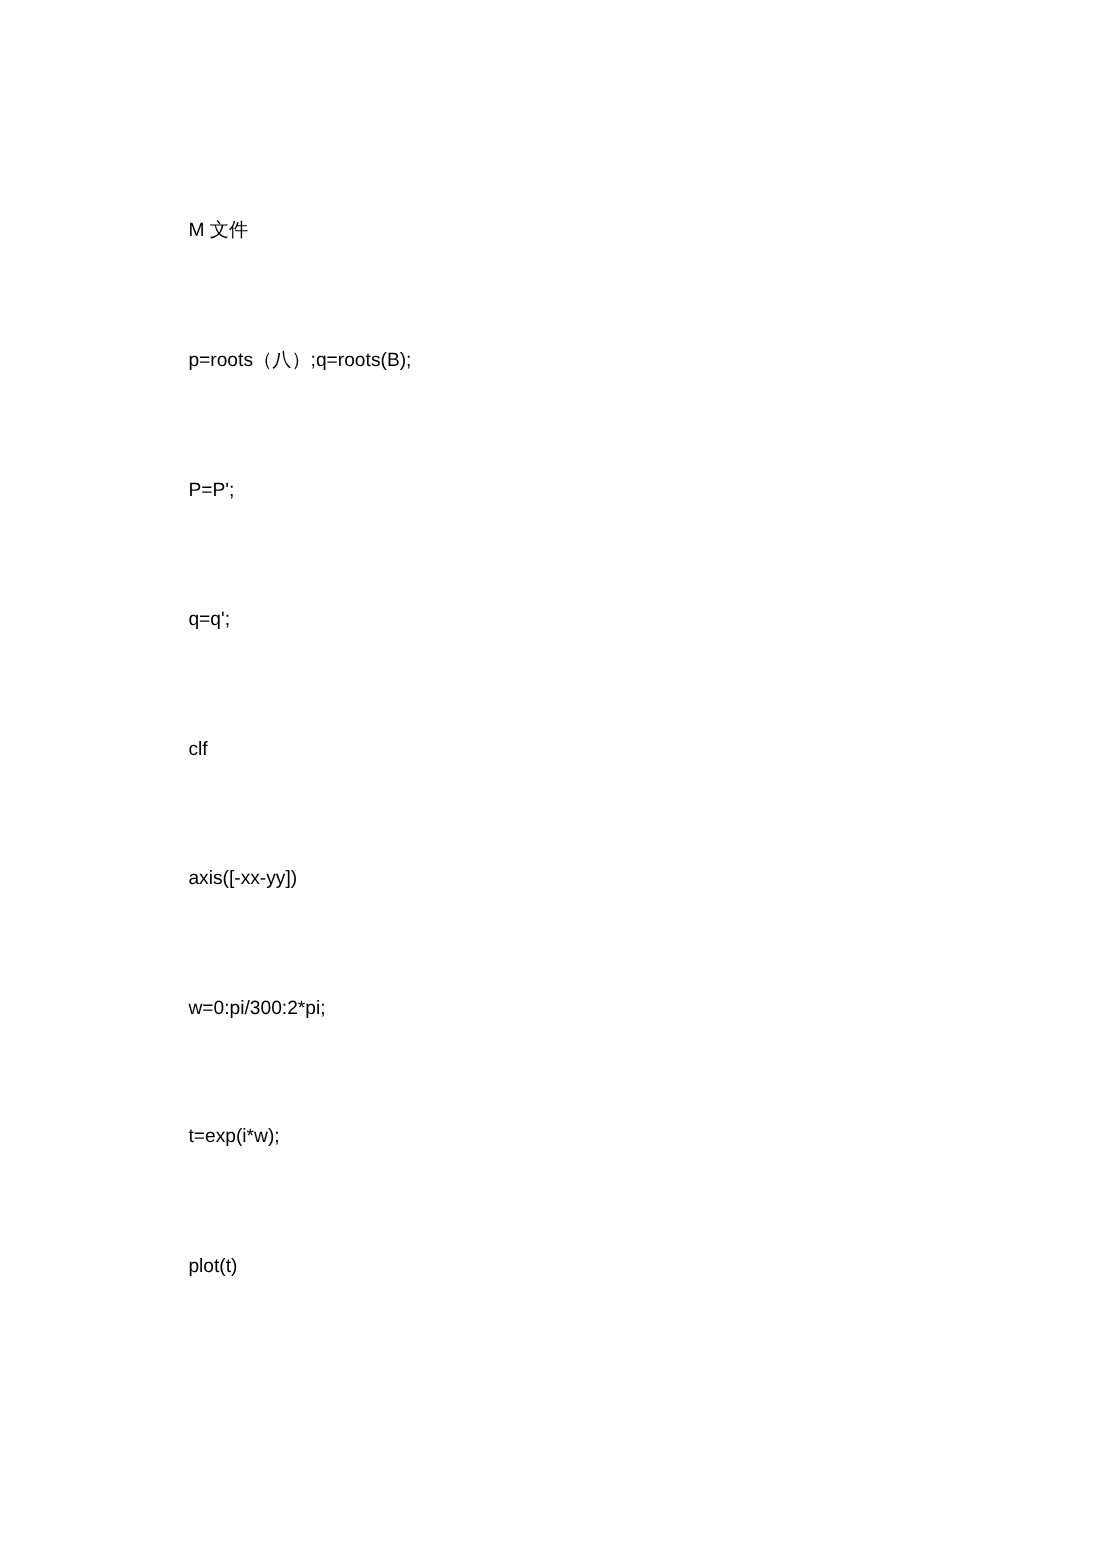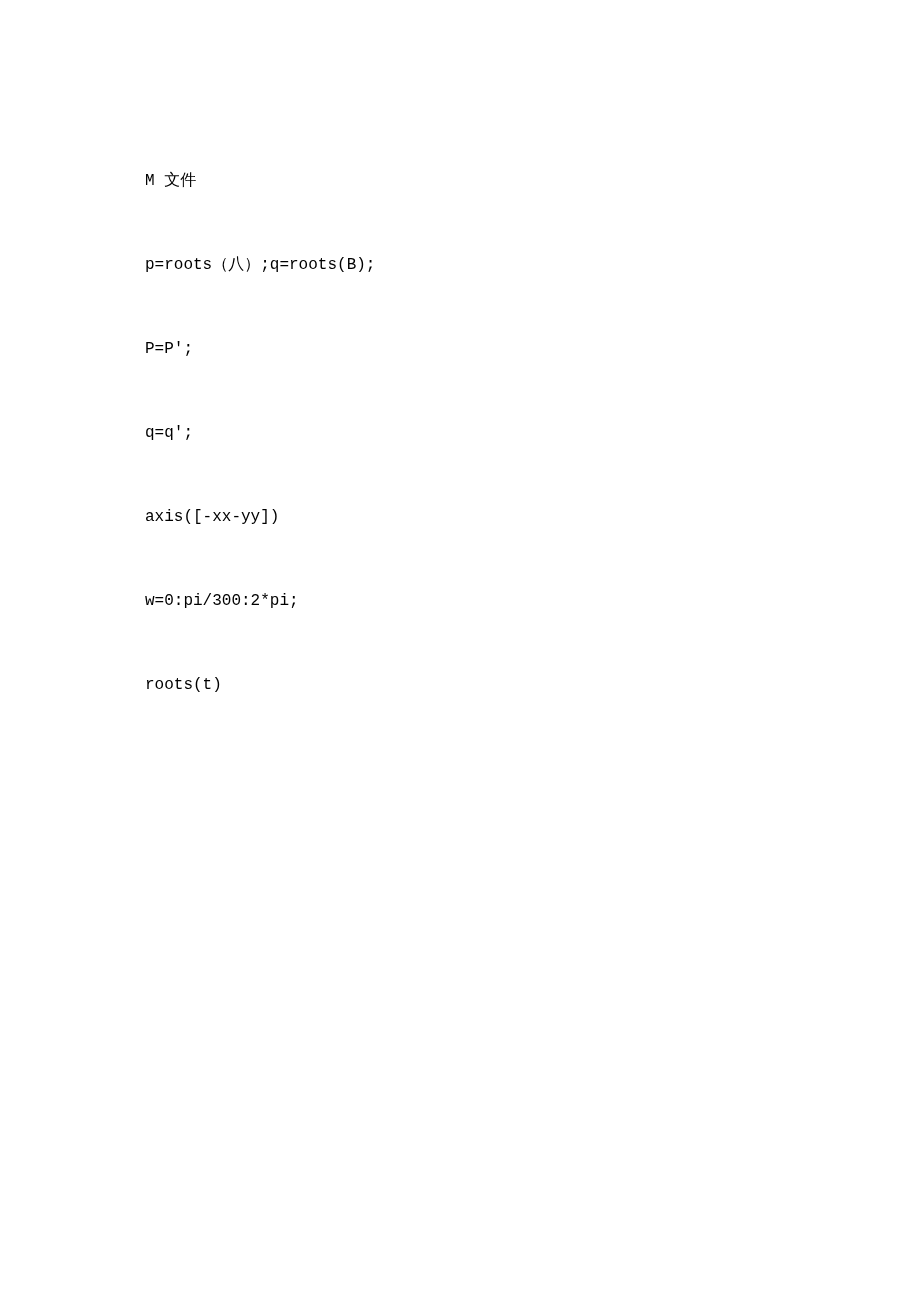--- a/index.html
+++ b/index.html
@@ -16,38 +16,39 @@
     min-height: 1301px;
     padding: 110px 0 0 145px;
     box-sizing: border-box;
   }
   .code-block {
     white-space: pre;
     font-family: Arial, "Microsoft YaHei", sans-serif;
   }
   .line {
     display: block;
-    margin: 0;
+    margin: 12px;
     padding: 0;
     line-height: 1.65;
-    font-family: Liberation Mono, monospace;
   }
 </style>
 </head>
 <body>
 
 <div class="page">
   <div class="code-block">
     <span class="line">M 文件</span>
     <span class="line">p=roots（八）;q=roots(B);</span>
     <span class="line">P=P';</span>
     <span class="line">q=q';</span>
+    <span class="line">clf</span>
     <span class="line">axis([-xx-yy])</span>
     <span class="line">w=0:pi/300:2*pi;</span>
-    <span class="line">roots(t)</span>
+    <span class="line">t=exp(i*w);</span>
+    <span class="line">plot(t)</span>
     
     
     
     
     
     
     
     
     
   </div>

